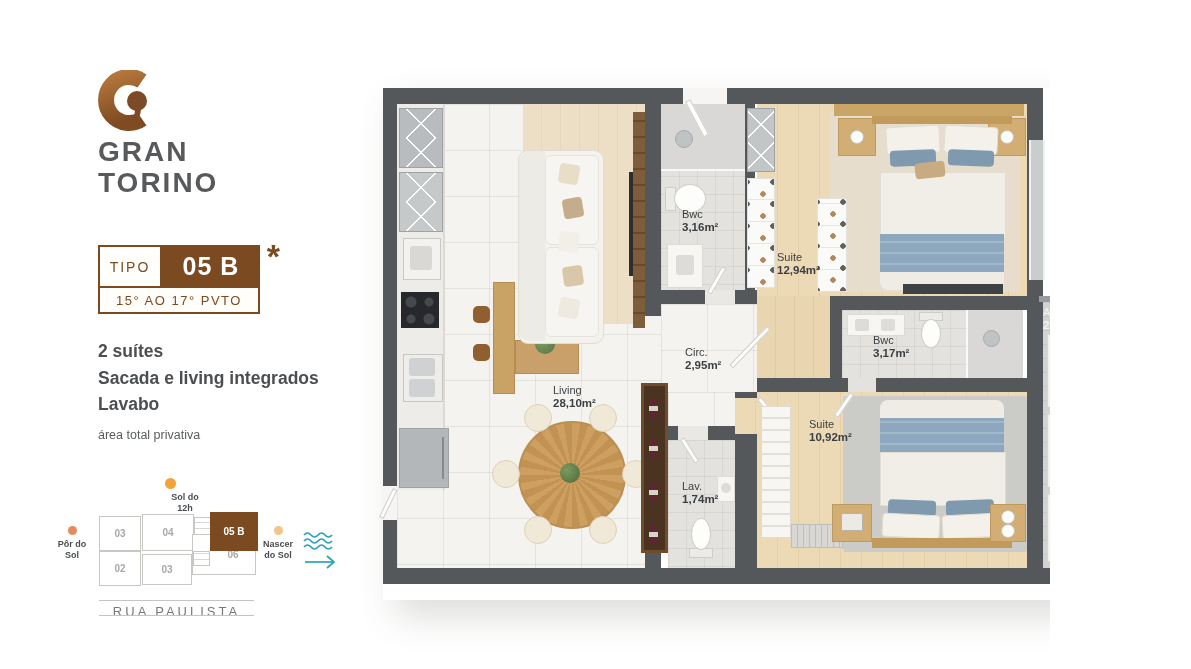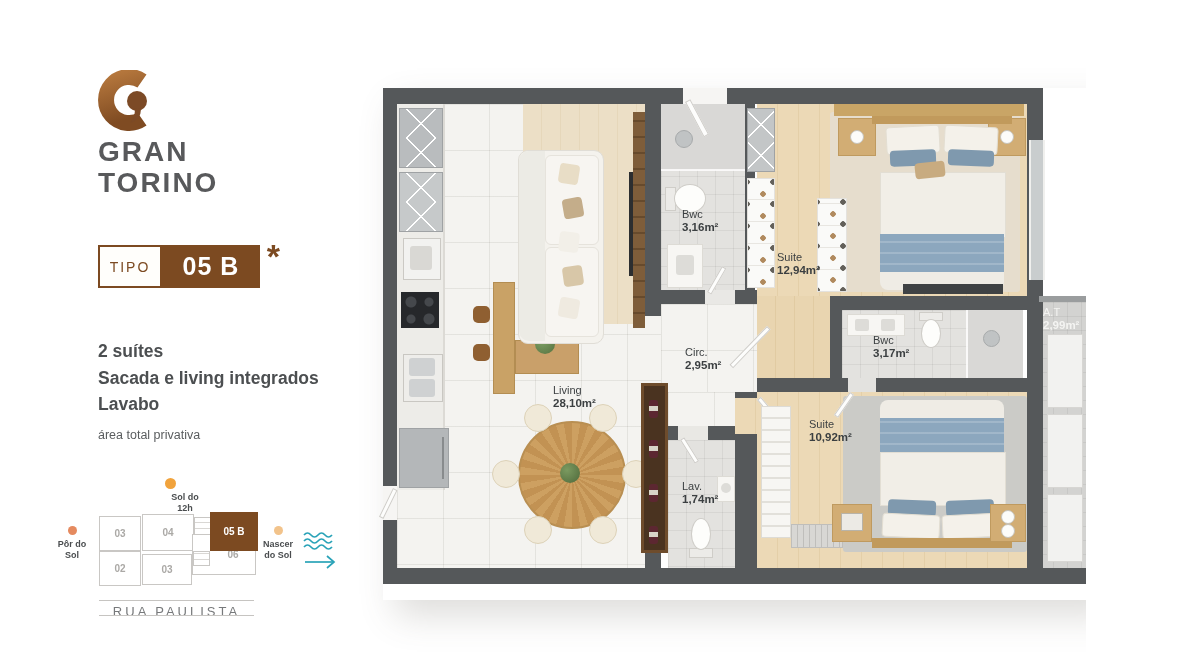--- a/index.html
+++ b/index.html
@@ -1,16 +1,16 @@
 <!DOCTYPE html>
 <html><head>
 <meta charset="utf-8">
 <style>
   html,body{margin:0;padding:0;background:#fff;font-family:"Liberation Sans","DejaVu Sans",sans-serif;}
-  .page{position:relative;width:1050px;height:669px;background:#fff;overflow:hidden;padding-left:36px;}
+  .page{position:relative;width:1050px;height:669px;background:#fff;overflow:hidden;}
   .abs{position:absolute;}
 
   
   .brand{left:98px;top:136px;color:#58595b;font-weight:bold;font-size:28px;letter-spacing:2px;line-height:31px;}
   .badge{left:98px;top:245px;width:162px;}
   .badge-row1{display:flex;height:43px;}
   .badge-tipo{width:60px;border:2px solid #7c4a21;display:flex;align-items:center;justify-content:center;
     color:#7c4a21;font-size:14px;letter-spacing:2px;background:#fffefb;}
   .badge-unit{flex:1;background:#7c4a21;color:#fff;font-weight:bold;font-size:25px;letter-spacing:1px;
     display:flex;align-items:center;justify-content:center;}
@@ -85,20 +85,21 @@
     <div>GRAN</div>
     <div>TORINO</div>
   </div>
 
   <div class="abs badge">
     <div class="badge-row1">
       <div class="badge-tipo">TIPO</div>
       <div class="badge-unit">05 B</div>
       <div class="badge-ast">*</div>
     </div>
+    <div class="badge-row2">15° AO 17° PVTO</div>
   </div>
 
   <div class="abs features">
     <p>2 suítes</p>
     <p>Sacada e living integrados</p>
     <p>Lavabo</p>
     <p class="note">área total privativa</p>
   </div>
 
   <div class="abs minimap">

